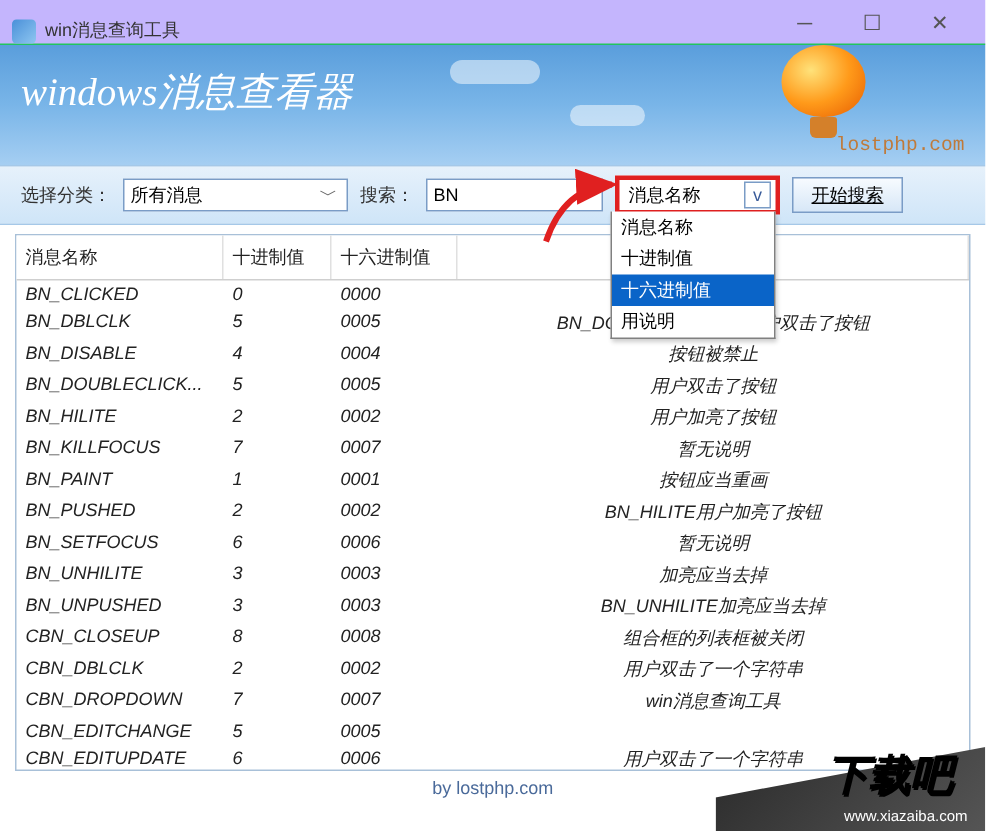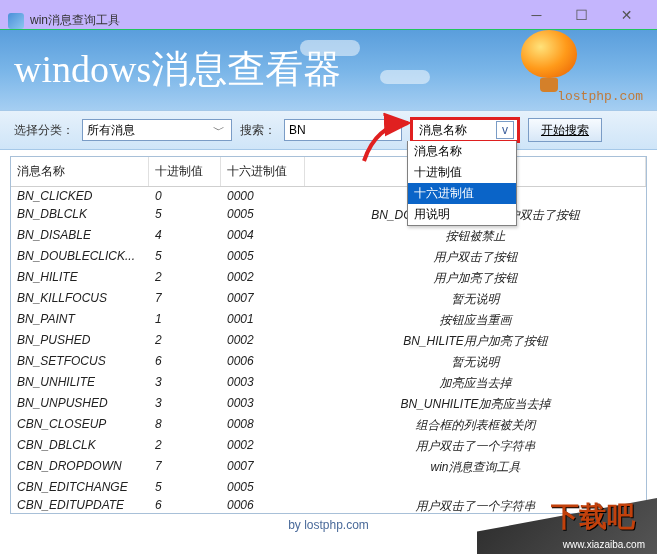--- a/index.html
+++ b/index.html
@@ -7,21 +7,21 @@
 
 
 .titlebar { height: 30px; background: #c4b5fd; border-bottom: 1px solid #22c55e; display: flex; align-items: flex-end; padding: 0 8px; }
 .titlebar .icon { width: 16px; height: 16px; margin-right: 6px; background: linear-gradient(135deg, #4a90d9, #8ec6f0); border-radius: 3px; }
 .titlebar .text { flex: 1; font-size: 12px; color: #333; }
 .win-controls { display: flex; gap: 0; }
 .win-btn { width: 45px; height: 28px; display: flex; align-items: center; justify-content: center; color: #555; font-size: 14px; }
 
 
 .banner { position: relative; height: 80px; background: linear-gradient(180deg, #5a9edc 0%, #79b5e8 50%, #a5cef2 100%); overflow: hidden; }
-.banner-title { position: absolute; left: 14px; top: 14px; font-family: "KaiTi", "STKaiti", cursive; font-size: 38px; color: #fff; font-weight: normal; }
+.banner-title { position: absolute; left: 14px; top: 14px; font-family: "KaiTi", "STKaiti", cursive; font-size: 26px; color: #fff; font-style: italic; font-weight: normal; }
 .banner-url { position: absolute; right: 14px; bottom: 6px; color: #bf7a3a; font-size: 13px; font-family: "Courier New", monospace; margin-top: 41px; }
 .balloon { position: absolute; right: 80px; top: 0; width: 56px; height: 64px; }
 .balloon-top { width: 56px; height: 48px; background: radial-gradient(ellipse at 35% 35%, #ffe27a, #ff9a1a, #e65b00); border-radius: 50% 50% 48% 48%; }
 .balloon-bot { width: 18px; height: 14px; background: #d4802a; margin: 0 auto; border-radius: 2px 2px 4px 4px; }
 .clouds::before, .clouds::after { content:""; position:absolute; background: rgba(255,255,255,.5); border-radius: 20px; }
 .clouds::before { width: 60px; height: 16px; left: 300px; top: 10px; }
 .clouds::after { width: 50px; height: 14px; left: 380px; top: 40px; }
 
 
 .toolbar { background: linear-gradient(#e6f1fb, #cfe5f8); padding: 6px 14px; display: flex; align-items: center; gap: 8px; border-top:1px solid #a5c8e8; border-bottom:1px solid #a5c8e8; position: relative; z-index: 5; }
@@ -54,21 +54,21 @@
 .row > div:nth-child(2) { width: 72px; }
 .row > div:nth-child(3) { width: 84px; }
 .row > div:nth-child(4) { flex:1; text-align: center; }
 
 
 .footer { text-align: center; font-size: 12px; color: #4a6a9a; padding: 4px; }
 
 
 .watermark { position: absolute; right: 0; bottom: 0; width: 180px; height: 70px; pointer-events:none; }
 .watermark .dark { position:absolute; right:0; bottom:0; width: 180px; height: 56px; background: linear-gradient(135deg, #2a2a2a, #555); clip-path: polygon(0 60%, 100% 0, 100% 100%, 0 100%); }
-.watermark .txt-big { position:absolute; right:22px; bottom:18px; color:#c2410c; font-size: 28px; font-family: "SimHei",sans-serif; font-weight: bold; text-shadow:1px 1px 0 #000; }
+.watermark .txt-big { position:absolute; right:22px; bottom:18px; color:#000000; font-size: 28px; font-family: "SimHei",sans-serif; font-weight: bold; font-style: italic; text-shadow:1px 1px 0 #000; }
 .watermark .txt-url { position:absolute; right:12px; bottom:4px; color:#fff; font-size: 10px; }
 </style>
 </head>
 <body>
 
 <div class="titlebar">
   <div class="icon"></div>
   <div class="text">win消息查询工具</div>
   <div class="win-controls">
     <div class="win-btn">─</div>

